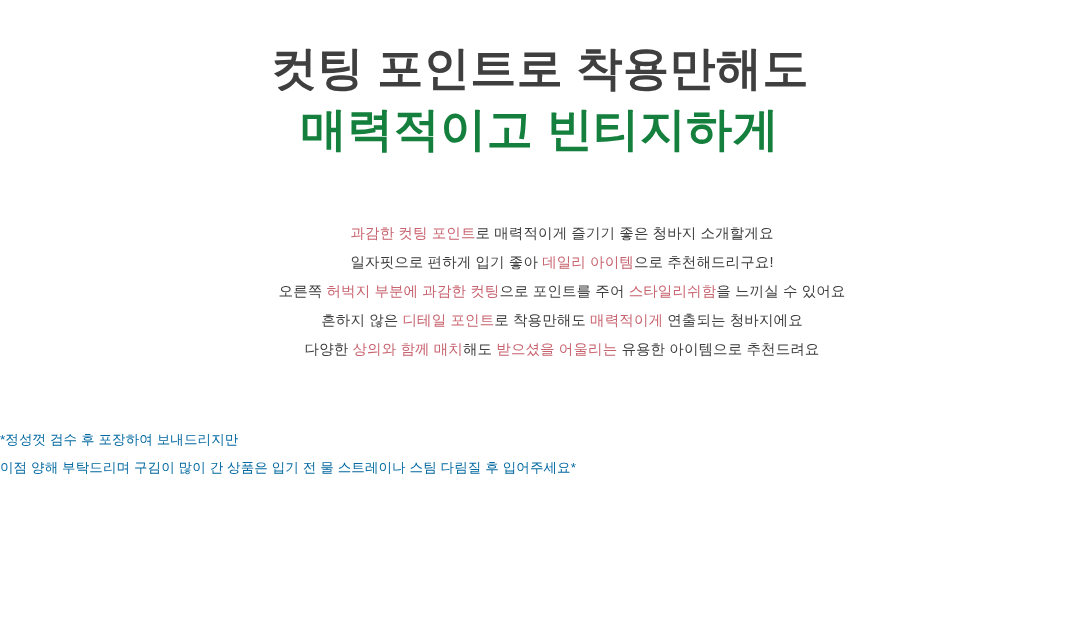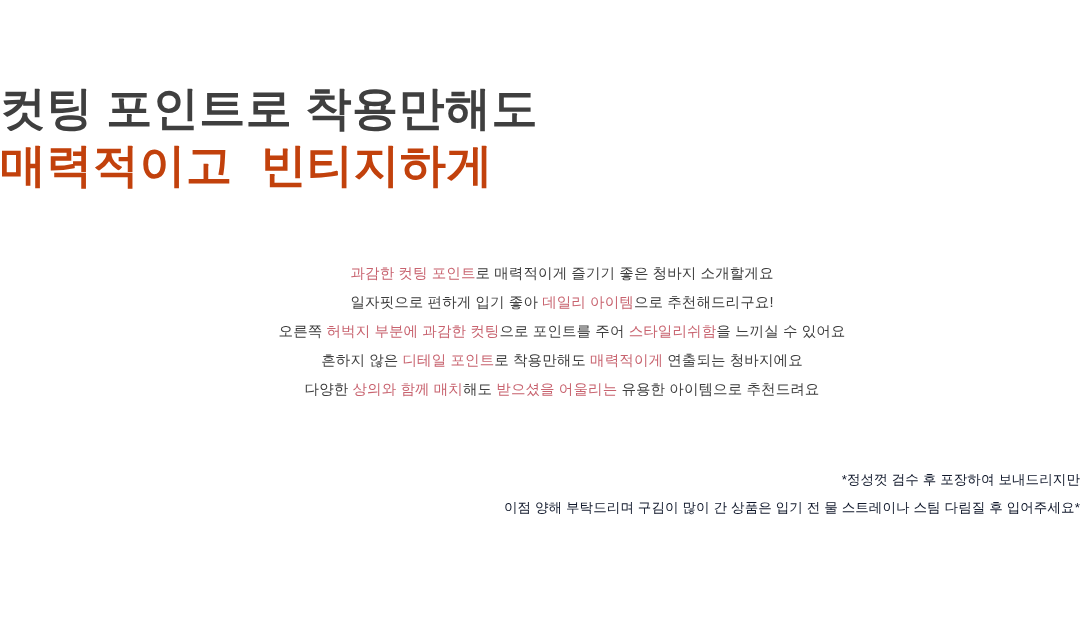--- a/index.html
+++ b/index.html
@@ -16,38 +16,37 @@
   }
   .page {
     position: relative;
     width: 1080px;
     height: 625px;
     box-sizing: border-box;
   }
 
   
   .headline {
-    text-align: left;
-    padding-top: 78px;
+    text-align: center;
+    padding-top: 38px;
   }
   .headline-line {
     font-size: 46px;
     font-weight: 700;
     letter-spacing: 0.5px;
     line-height: 1.32;
     color: #4a4a4a;
     white-space: pre;
   }
   .headline-line.line1 {
     color: #3f3f3f;
   }
   .headline-line.line2 {
-    color: #c2410c;
+    color: #15803d;
     font-weight: 600;
-    font-family: Liberation Mono, monospace;
   }
 
   
   .description {
     margin-top: 60px;
     text-align: center;
     font-size: 14.5px;
     line-height: 2.0;
     color: #3d3d3d;
     letter-spacing: 0.1px;
@@ -56,24 +55,24 @@
   .description .row {
     white-space: pre;
   }
   .accent {
     color: #c8636f;
   }
 
   
   .notice {
     margin-top: 62px;
-    text-align: right;
+    text-align: left;
     font-size: 13.5px;
     line-height: 2.05;
-    color: #0f172a;
+    color: #0369a1;
     letter-spacing: 0.1px;
   }
   .notice .row {
     white-space: pre;
   }
 </style>
 </head>
 <body>
 
 <div class="page">

